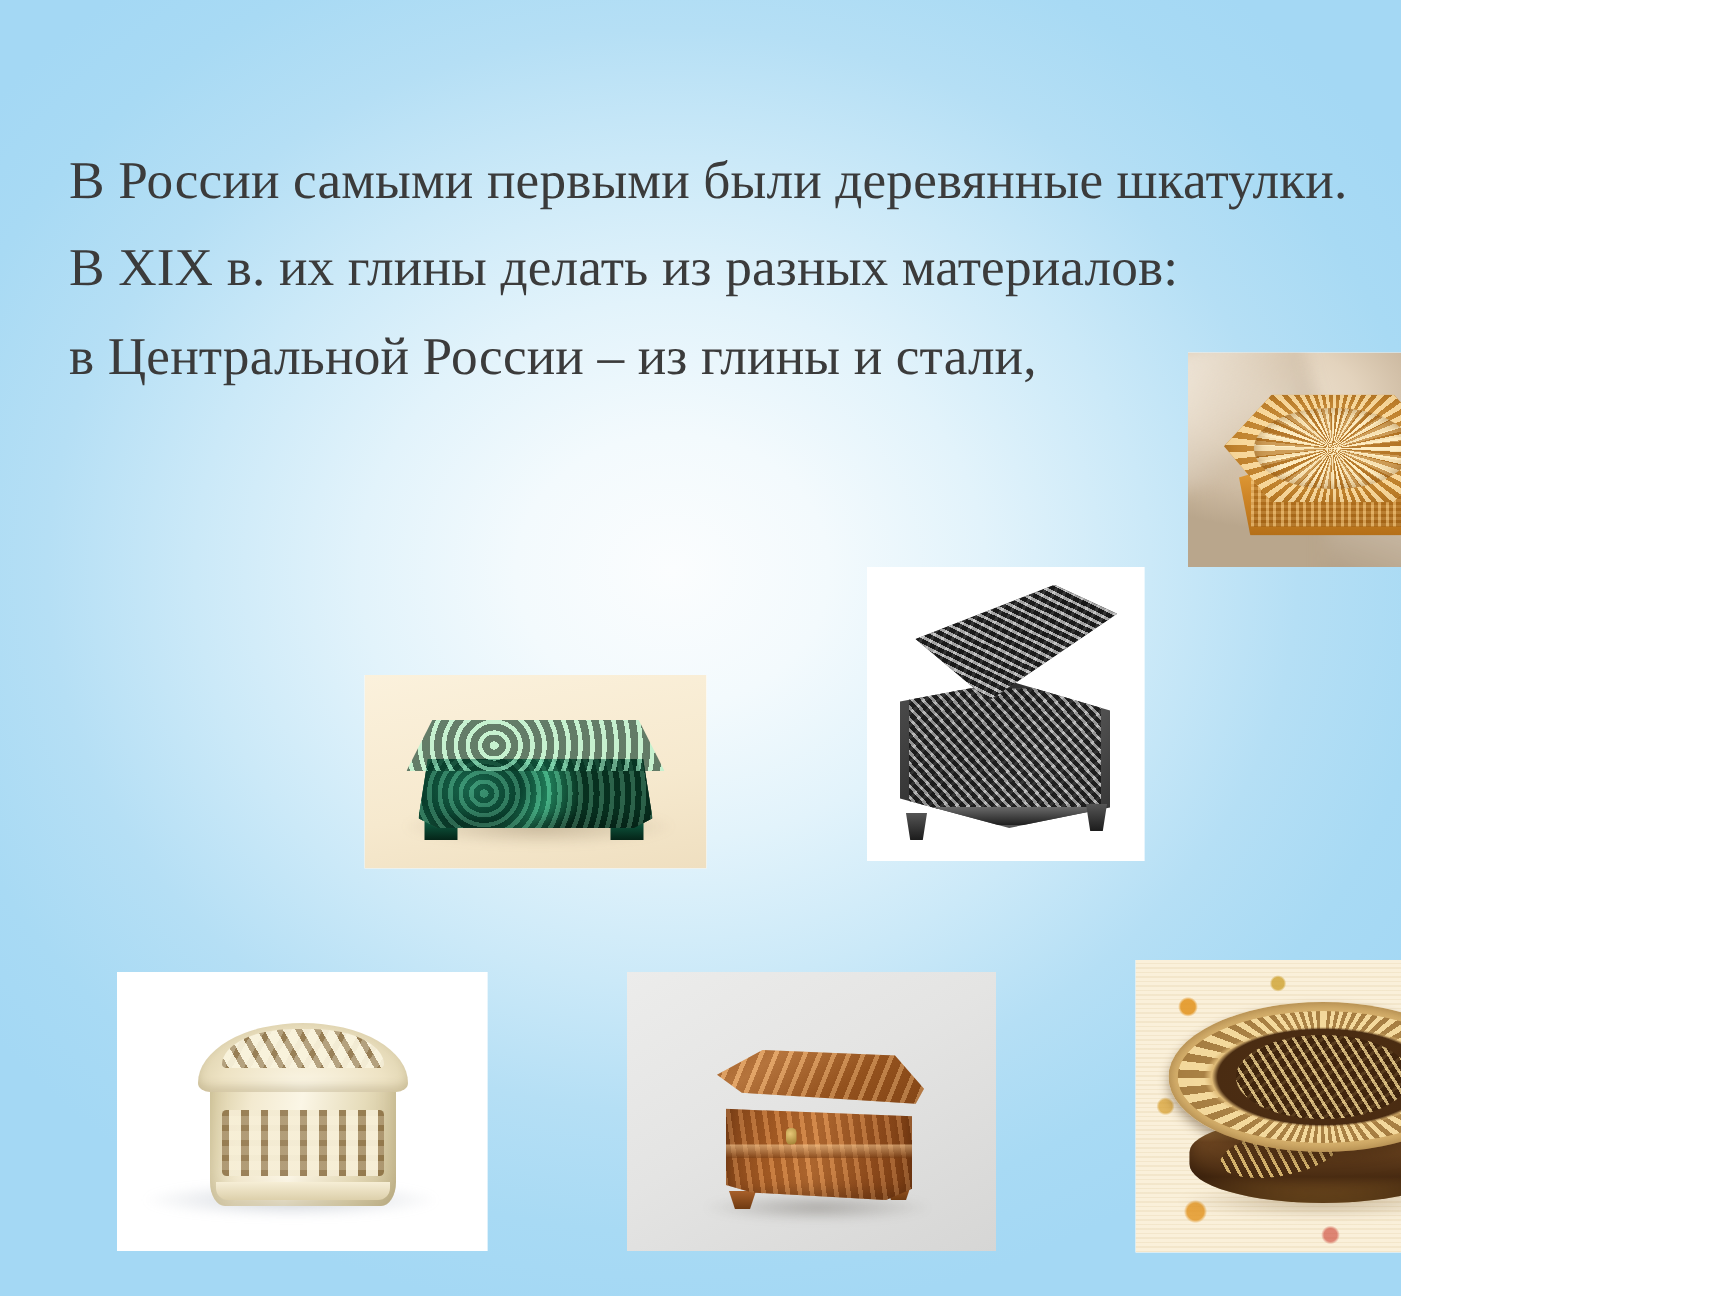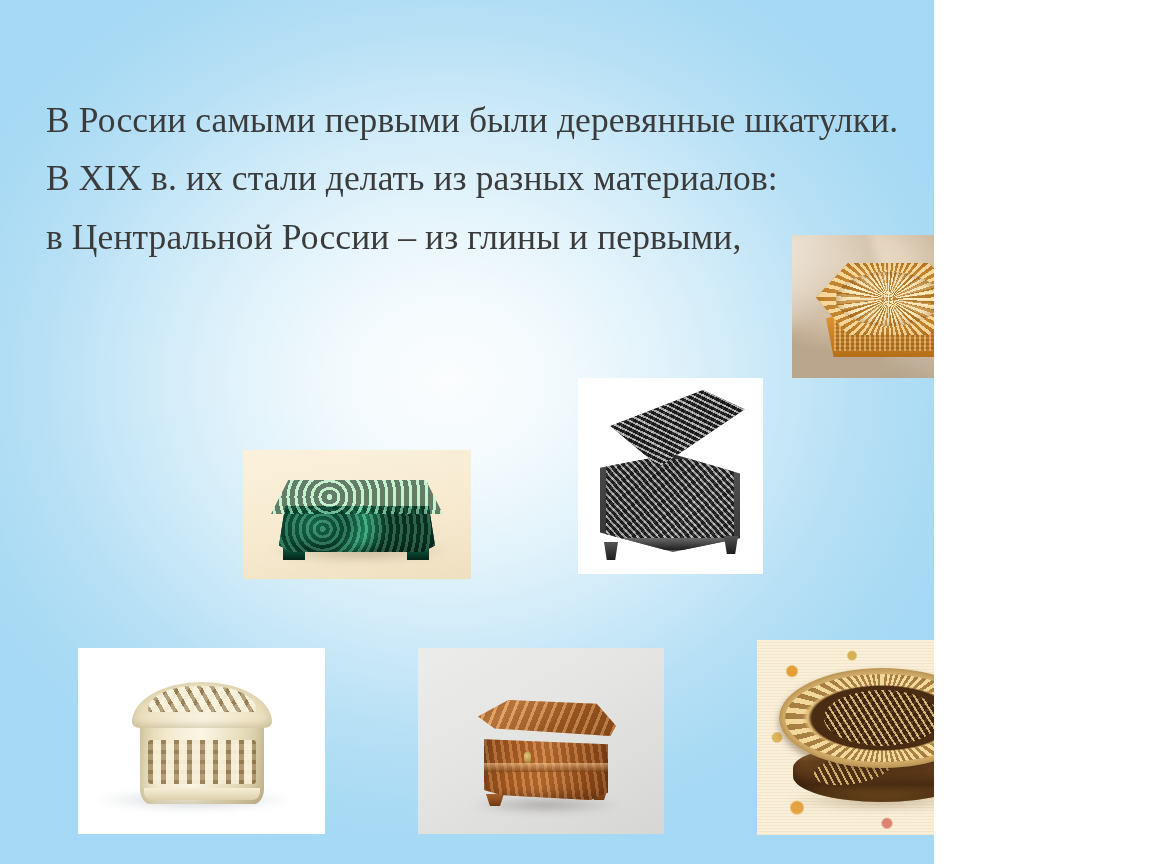--- a/index.html
+++ b/index.html
@@ -355,22 +355,22 @@
       repeating-linear-gradient(58deg, rgba(236,208,142,.8) 0 2px, rgba(66,38,14,.75) 2px 6px),
       repeating-linear-gradient(-38deg, rgba(226,196,130,.5) 0 2px, rgba(54,30,10,.7) 2px 7px);
   }
 </style>
 </head>
 <body>
 
 <div id="slide">
 
   <div class="line" id="line1">В России самыми первыми были деревянные шкатулки.</div>
-  <div class="line" id="line2">В XIX в. их стали делать из разных материалов:</div>
-  <div class="line" id="line3">в Центральной  России – из глины и первыми,</div>
+  <div class="line" id="line2">В XIX в. их глины делать из разных материалов:</div>
+  <div class="line" id="line3">в Центральной  России – из глины и стали,</div>
 
   <div class="photo" id="img-wood-box">
     <div class="bg"></div>
     <div class="cloth-fold"></div>
     <div class="cloth-fold2"></div>
     <div class="hexbody">
       <div class="hex-side"></div>
       <div class="hex-top"></div>
     </div>
   </div>

